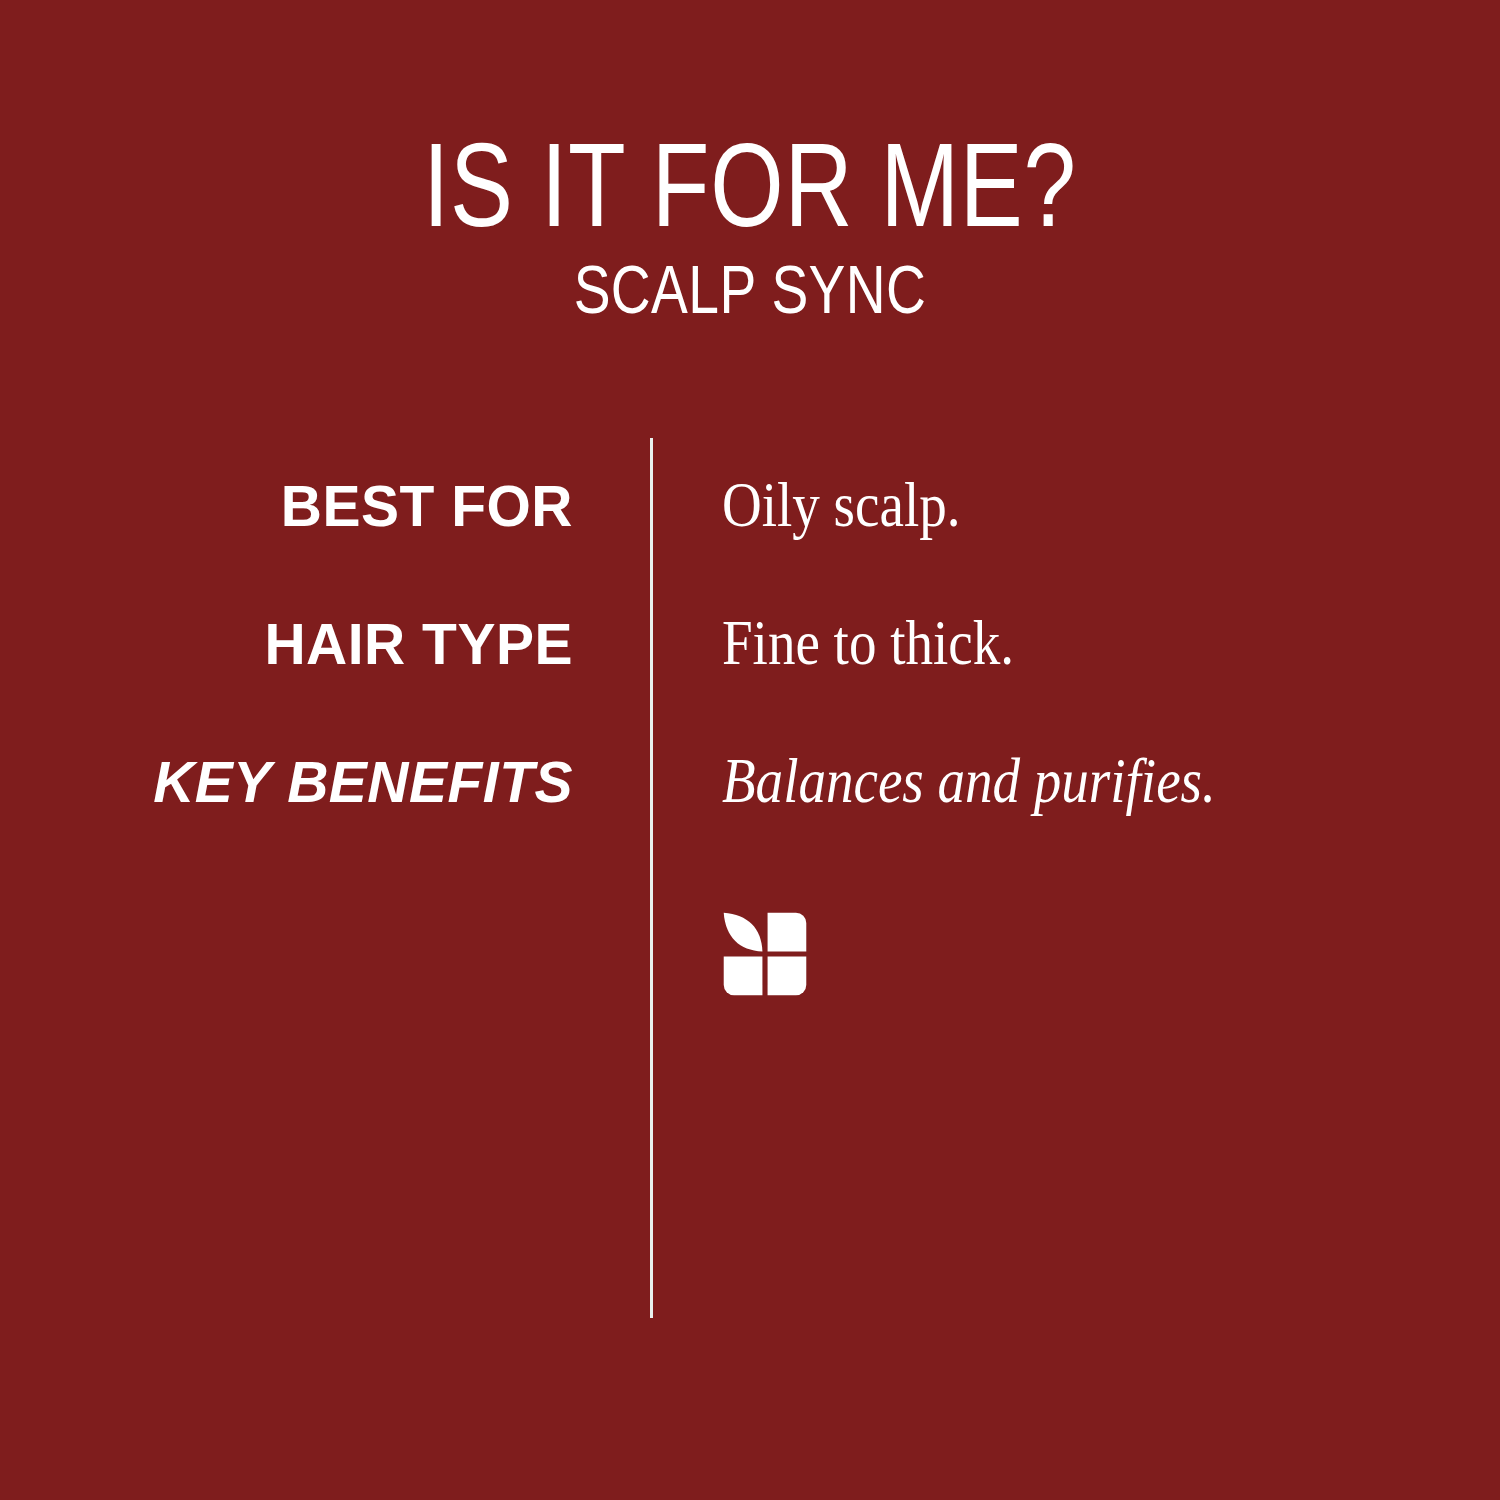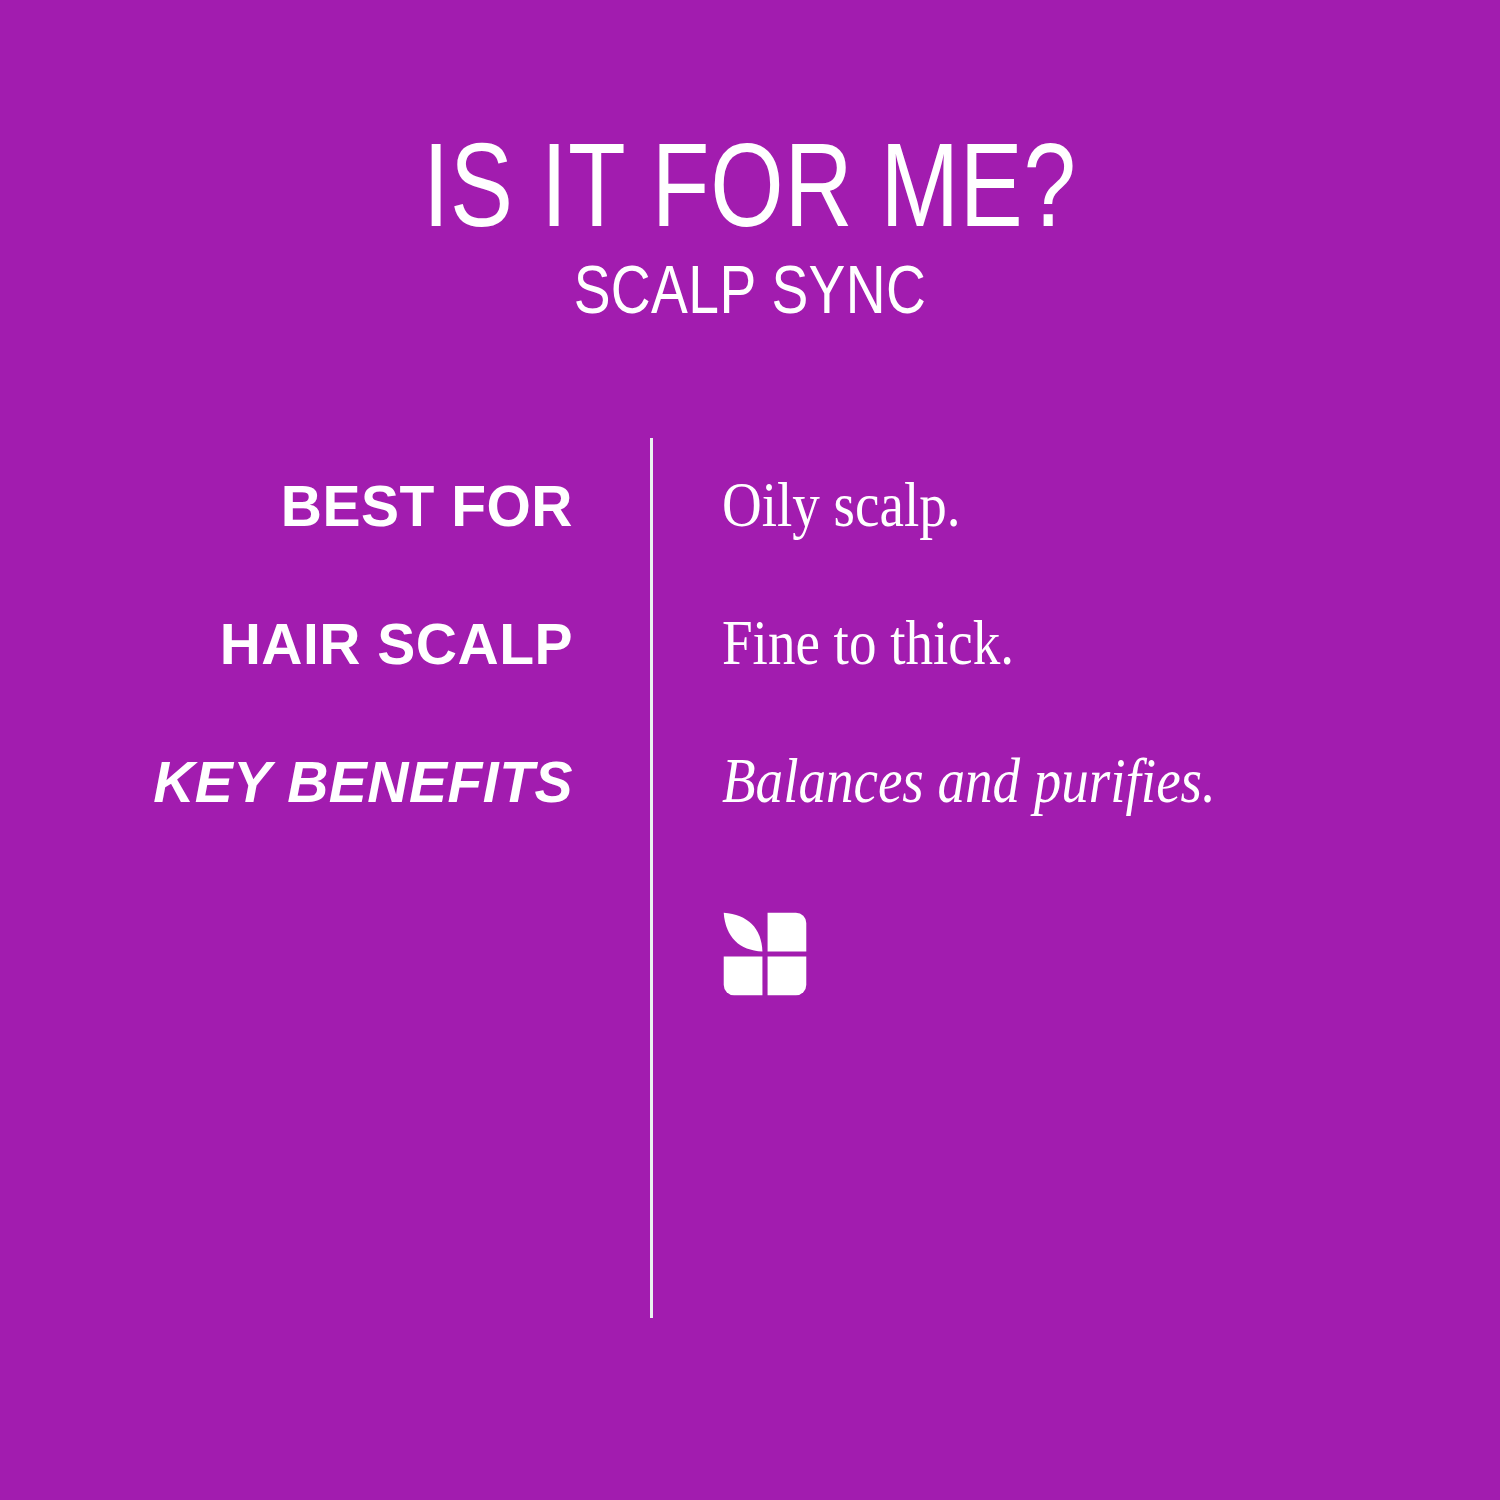--- a/index.html
+++ b/index.html
@@ -123,36 +123,36 @@
     left: 722px;
     top: 911px;
     width: 86px;
     height: 86px;
   }
   #logo svg { display: block; width: 86px; height: 86px; }
 </style>
 </head>
 <body style="background: rgb(10, 85, 67);">
 
-<div id="card" style="background: #a21caf;">
+<div id="card" style="background: #7f1d1d;">
 
   <div id="header">
     <div id="title">IS IT FOR ME?</div>
     <div id="subtitle">SCALP SYNC</div>
   </div>
 
   <div id="divider" style="background: rgb(233, 242, 239);"></div>
 
   <div class="spec-row r0">
     <div class="spec-label">BEST FOR</div>
     <div class="spec-value">Oily scalp.</div>
   </div>
 
   <div class="spec-row r1">
-    <div class="spec-label">HAIR SCALP</div>
+    <div class="spec-label">HAIR TYPE</div>
     <div class="spec-value">Fine to thick.</div>
   </div>
 
   <div class="spec-row r2">
     <div class="spec-label">KEY BENEFITS</div>
     <div class="spec-value">Balances and purifies.</div>
   </div>
 
   <div id="logo">
     <svg viewBox="0 0 100 100" xmlns="http://www.w3.org/2000/svg" aria-hidden="true">

